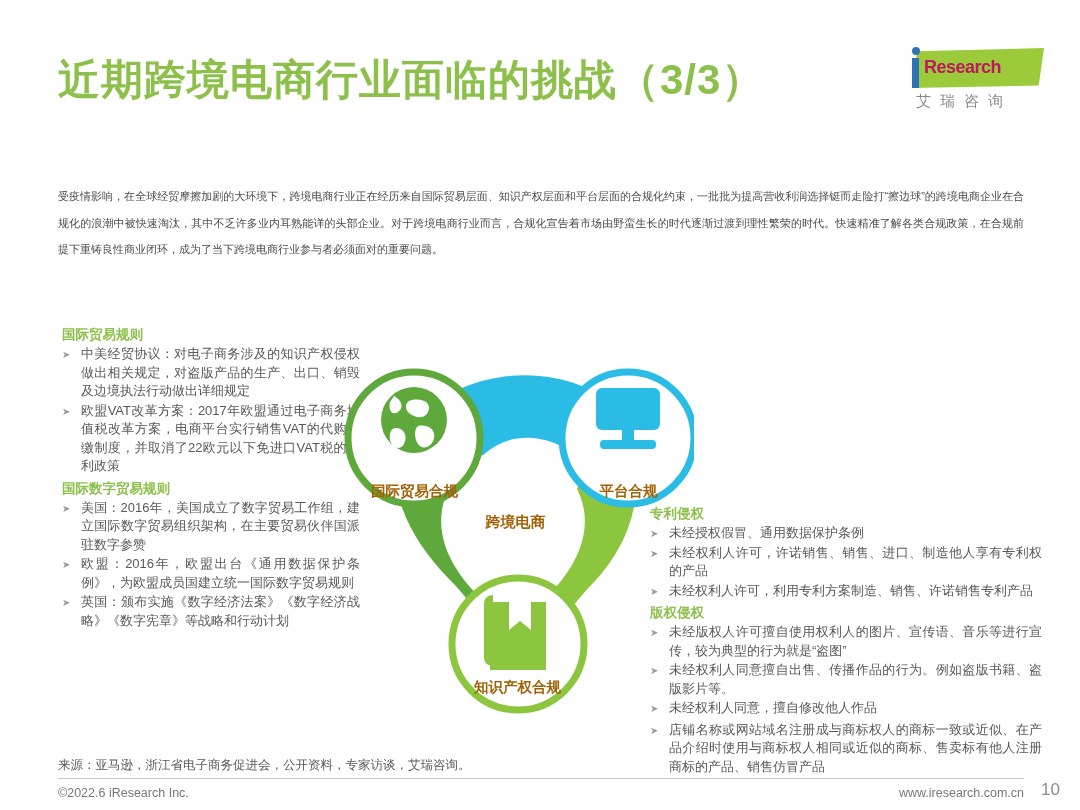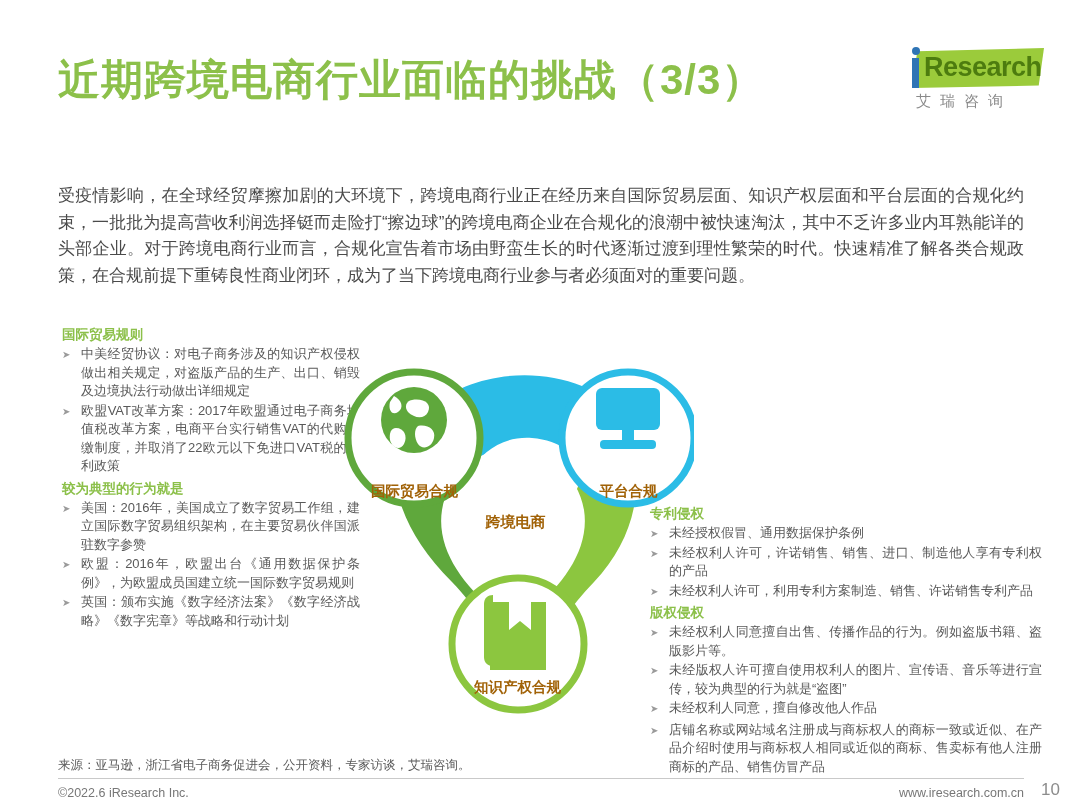--- a/index.html
+++ b/index.html
@@ -31,32 +31,32 @@
     clip-path:polygon(4% 8%, 100% 0%, 96% 94%, 0% 100%);
   }
   .logo-i-dot{
     position:absolute;left:18px;top:1px;width:8px;height:8px;border-radius:50%;
     background:#2E74B5;
   }
   .logo-i-stem{
     position:absolute;left:18px;top:12px;width:7px;height:30px;background:#2E74B5;
   }
   .logo-word{
-    position:absolute;left:30px;top:6px;font-size:27px;line-height:30px;
-    font-weight:700;color:#4d7c0f;letter-spacing:-.5px;
+    position:absolute;left:30px;top:6px;font-size:18px;line-height:30px;
+    font-weight:700;color:#be185d;letter-spacing:-.5px;
   }
   .logo-cn{
     position:absolute;left:22px;top:46px;width:128px;
     font-size:15px;color:#8a8a8a;letter-spacing:9px;white-space:nowrap;
   }
 
   
   .intro{
     position:absolute;left:58px;top:183px;width:966px;
-    font-size:17px;line-height:26.5px;color:#4a4a4a;text-align:justify;
+    font-size:11px;line-height:26.5px;color:#4a4a4a;text-align:justify;
   }
 
   
   .blk-head{font-size:13.5px;font-weight:700;line-height:19px;margin:0 0 1px 0;}
   .blk-head.green{color:#8CC04A;}
   .blk-head.blue{color:#3FA9DC;}
   ul.bul{list-style:none;margin:0 0 3px 0;padding:0;}
   ul.bul li{
     position:relative;padding-left:19px;font-size:13px;line-height:18.5px;
     color:#595959;margin-bottom:1px;text-align:justify;
@@ -111,21 +111,21 @@
 
   <div class="col-left">
     <div>
       <div class="blk-head green">国际贸易规则</div>
       <ul class="bul">
         <li>中美经贸协议：对电子商务涉及的知识产权侵权做出相关规定，对盗版产品的生产、出口、销毁及边境执法行动做出详细规定</li>
         <li>欧盟VAT改革方案：2017年欧盟通过电子商务增值税改革方案，电商平台实行销售VAT的代购代缴制度，并取消了22欧元以下免进口VAT税的福利政策</li>
       </ul>
     </div>
     <div>
-      <div class="blk-head green">较为典型的行为就是</div>
+      <div class="blk-head green">国际数字贸易规则</div>
       <ul class="bul">
         <li>美国：2016年，美国成立了数字贸易工作组，建立国际数字贸易组织架构，在主要贸易伙伴国派驻数字参赞</li>
         <li>欧盟：2016年，欧盟出台《通用数据保护条例》，为欧盟成员国建立统一国际数字贸易规则</li>
         <li>英国：颁布实施《数字经济法案》《数字经济战略》《数字宪章》等战略和行动计划</li>
       </ul>
     </div>
   </div>
 
 
   <div class="col-br">
@@ -133,22 +133,22 @@
       <div class="blk-head green">专利侵权</div>
       <ul class="bul">
         <li>未经授权假冒、通用数据保护条例</li>
         <li>未经权利人许可，许诺销售、销售、进口、制造他人享有专利权的产品</li>
         <li>未经权利人许可，利用专利方案制造、销售、许诺销售专利产品</li>
       </ul>
     </div>
     <div>
       <div class="blk-head green">版权侵权</div>
       <ul class="bul">
+        <li>未经版权人许可擅自使用权利人的图片、宣传语、音乐等进行宣传，较为典型的行为就是“盗图”</li>
         <li>未经权利人同意擅自出售、传播作品的行为。例如盗版书籍、盗版影片等。</li>
-        <li>未经版权人许可擅自使用权利人的图片、宣传语、音乐等进行宣传，较为典型的行为就是“盗图”</li>
         <li>未经权利人同意，擅自修改他人作品</li>
       </ul>
     </div>
     <div>
       <ul class="bul">
         <li>店铺名称或网站域名注册成与商标权人的商标一致或近似、在产品介绍时使用与商标权人相同或近似的商标、售卖标有他人注册商标的产品、销售仿冒产品</li>
       </ul>
     </div>
   </div>
 

